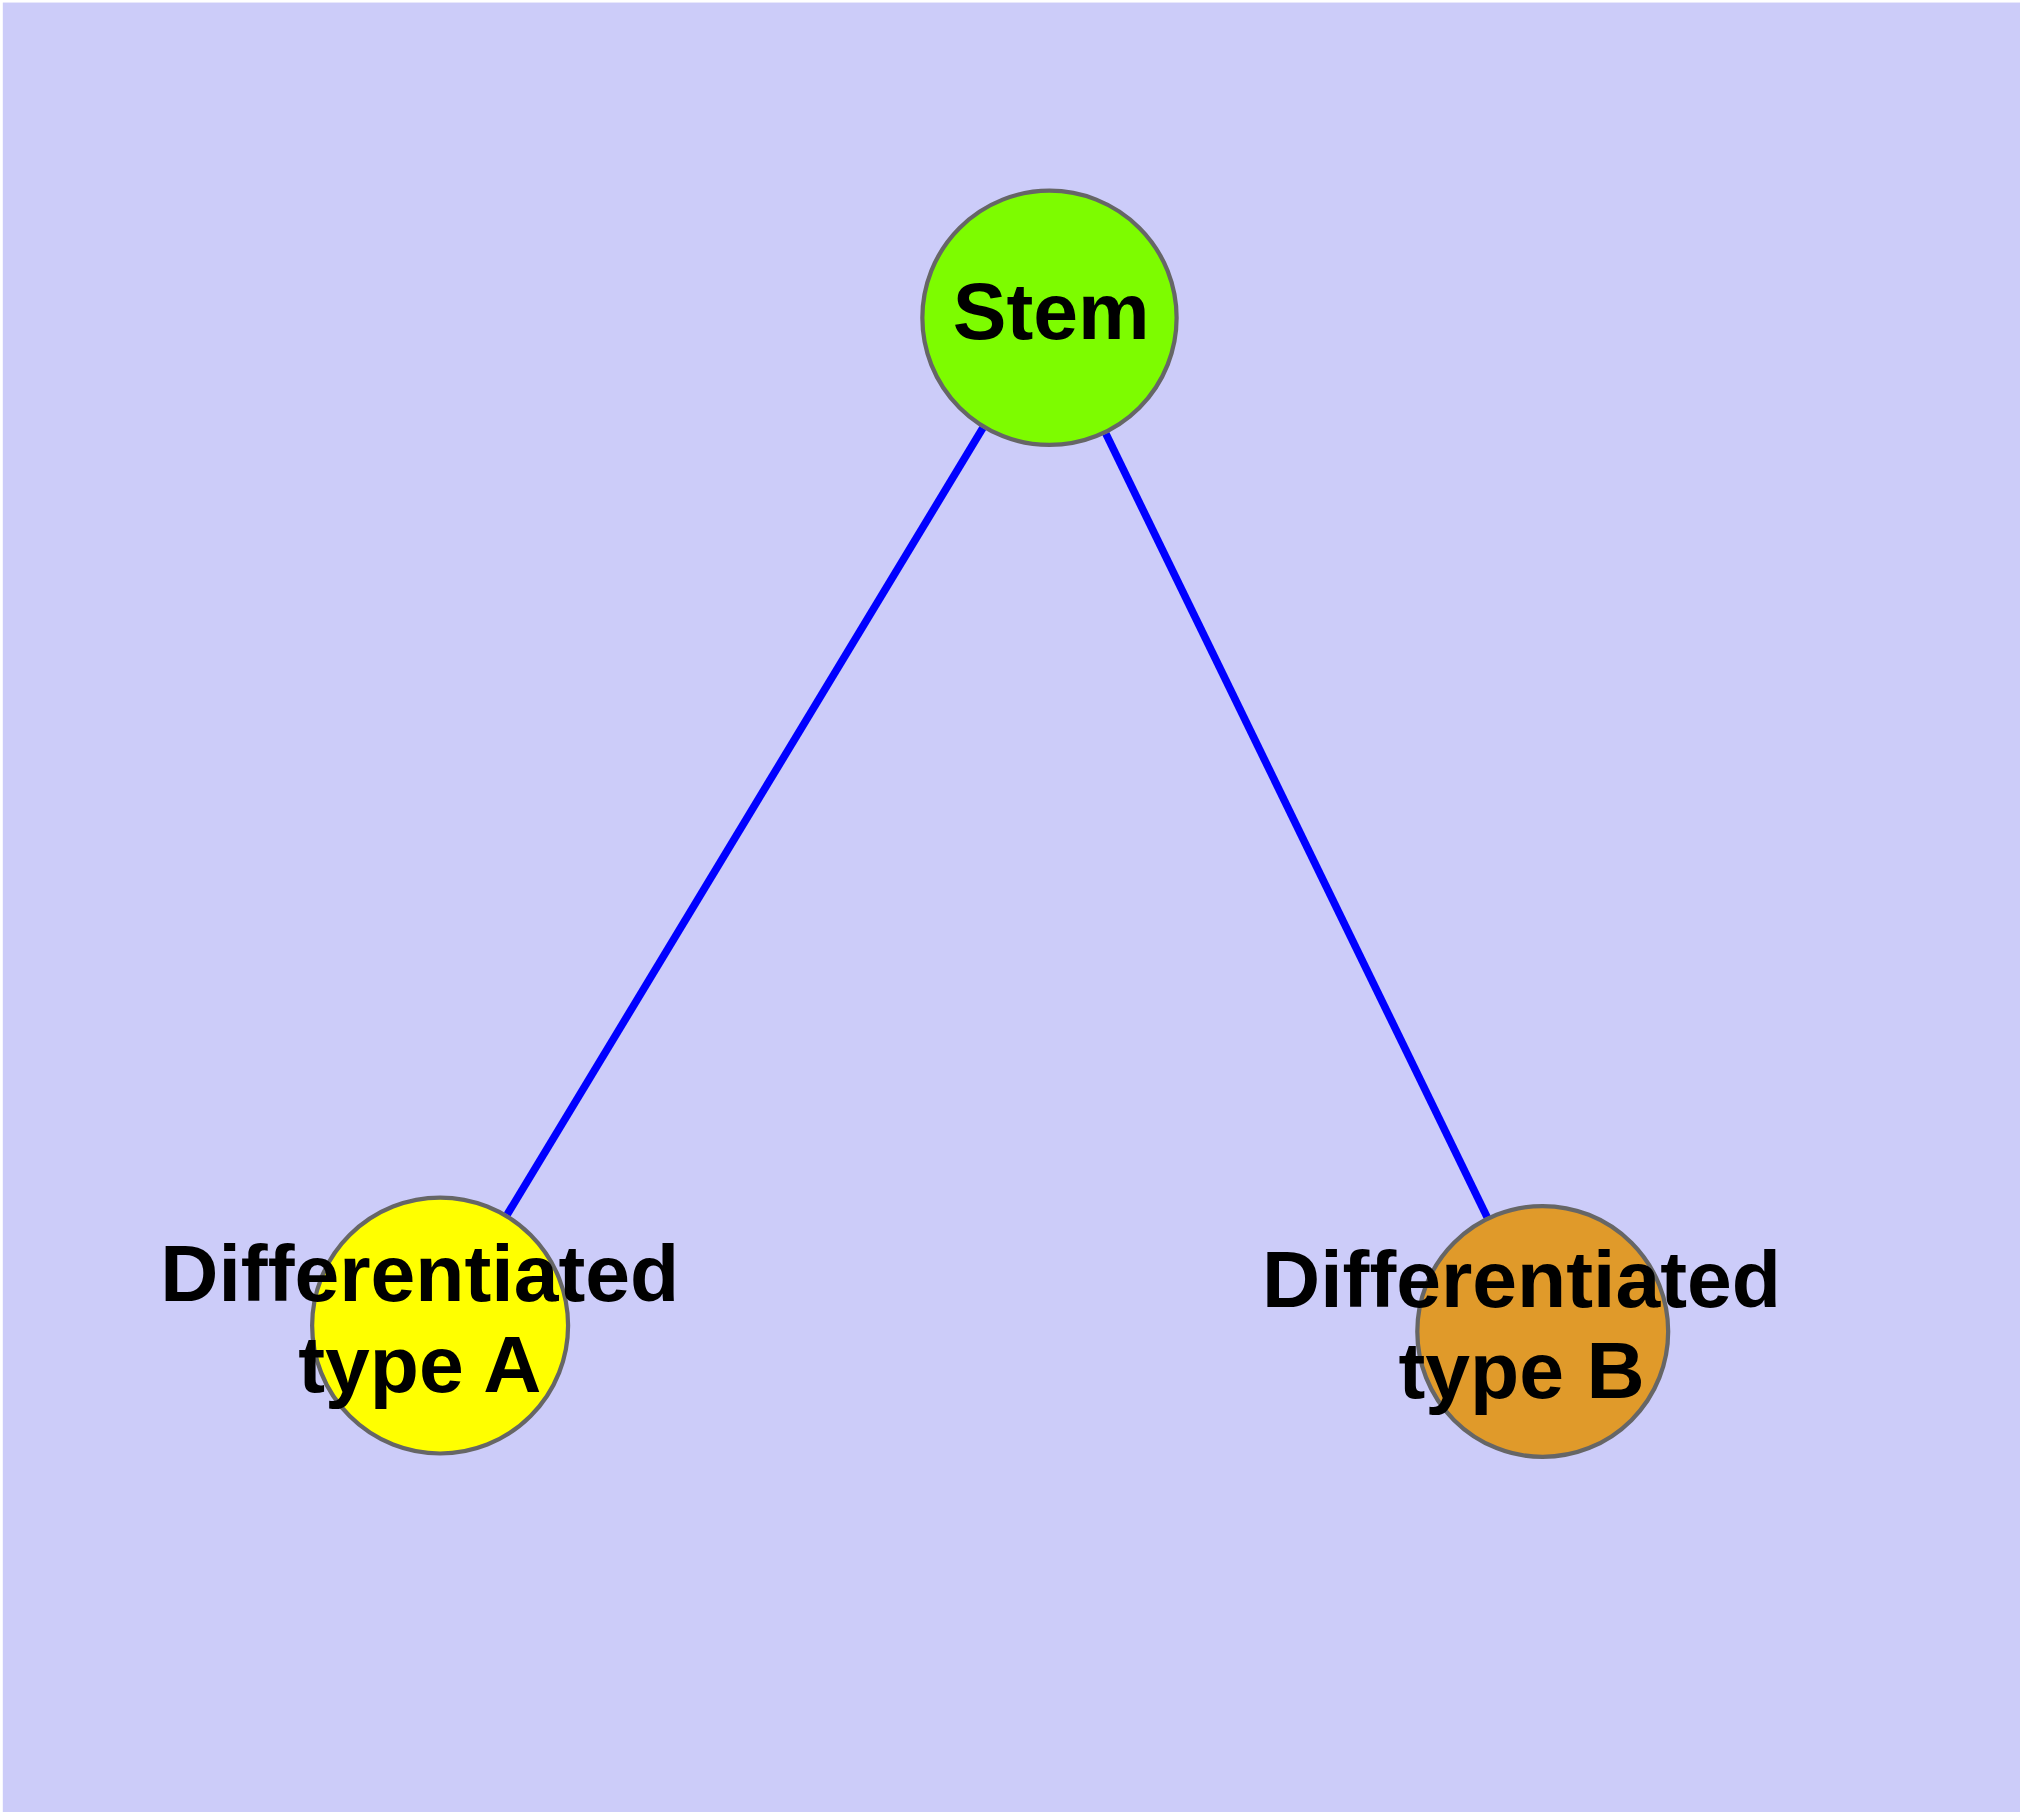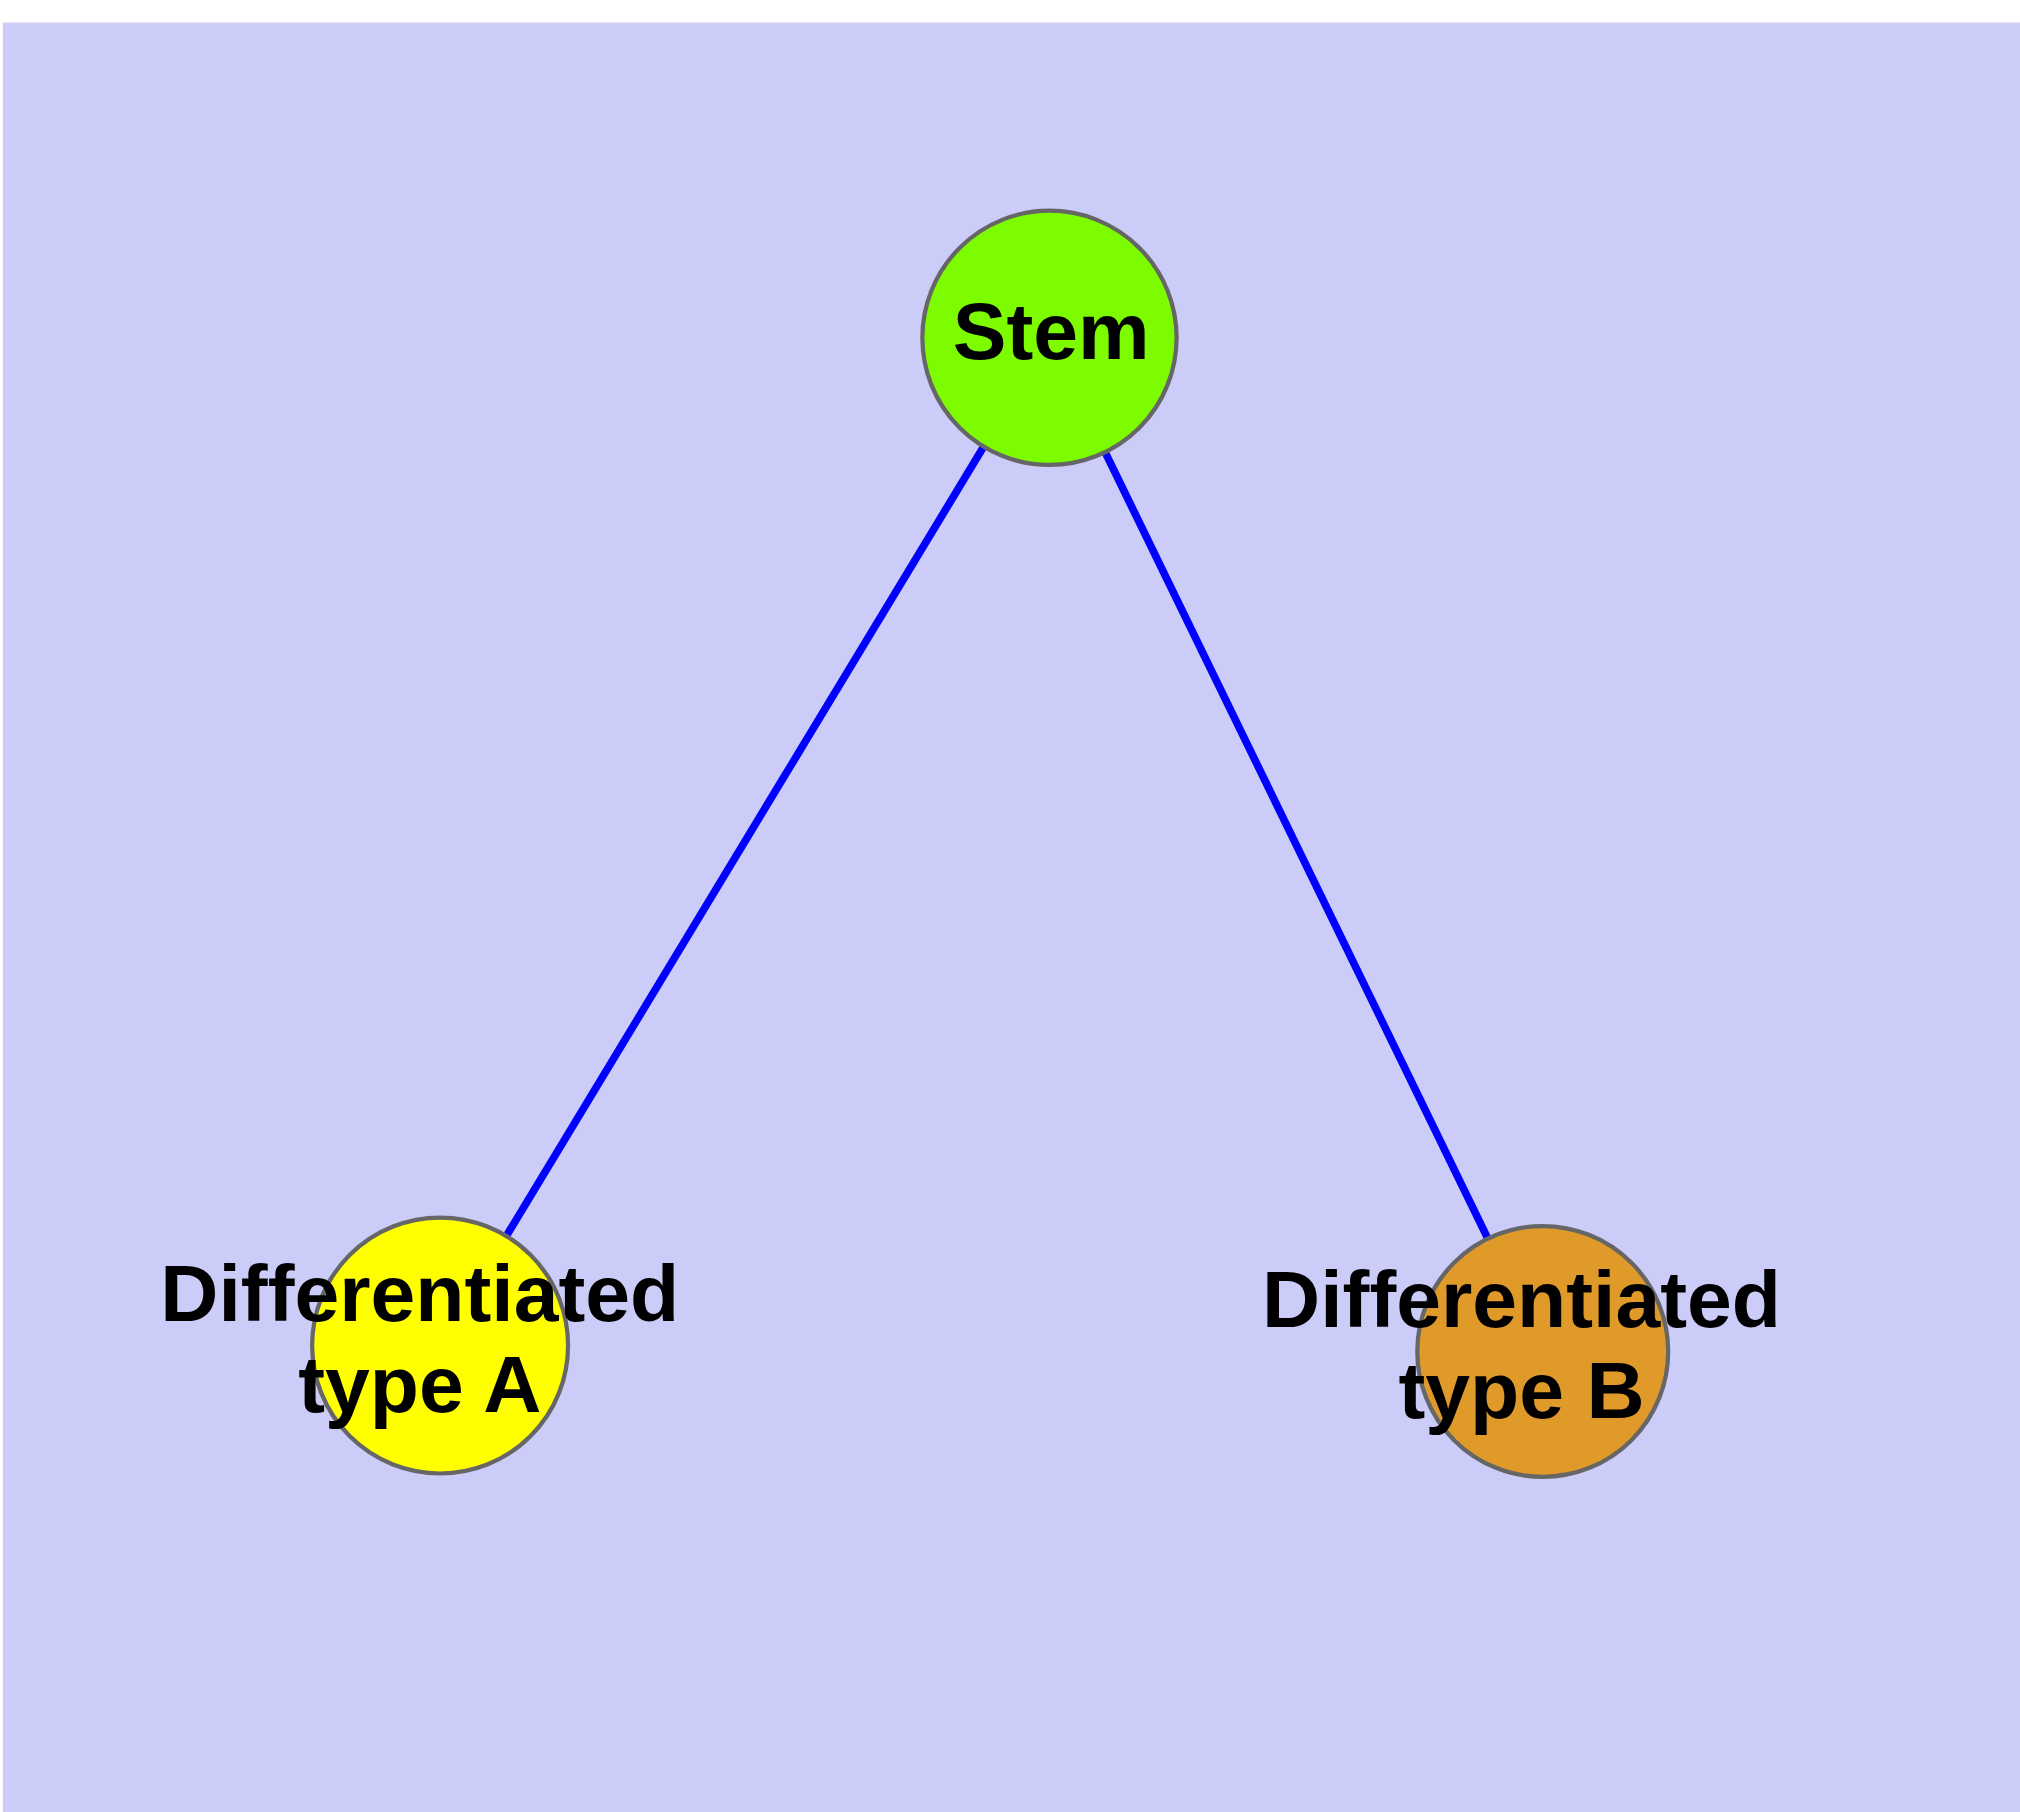--- a/index.html
+++ b/index.html
@@ -12,21 +12,20 @@
     width: 2021px;
     height: 1812px;
     overflow: hidden;
     font-family: "Liberation Sans", sans-serif;
   }
   #graph-canvas {
     position: relative;
     width: 2021px;
     height: 1288px;
     background: #ffffff;
-    margin-top: 20px;
   }
   #graph-svg {
     display: block;
     position: absolute;
     left: 0;
     top: 0;
     width: 2021px;
     height: 1812px;
   }
   .graph-bg {

